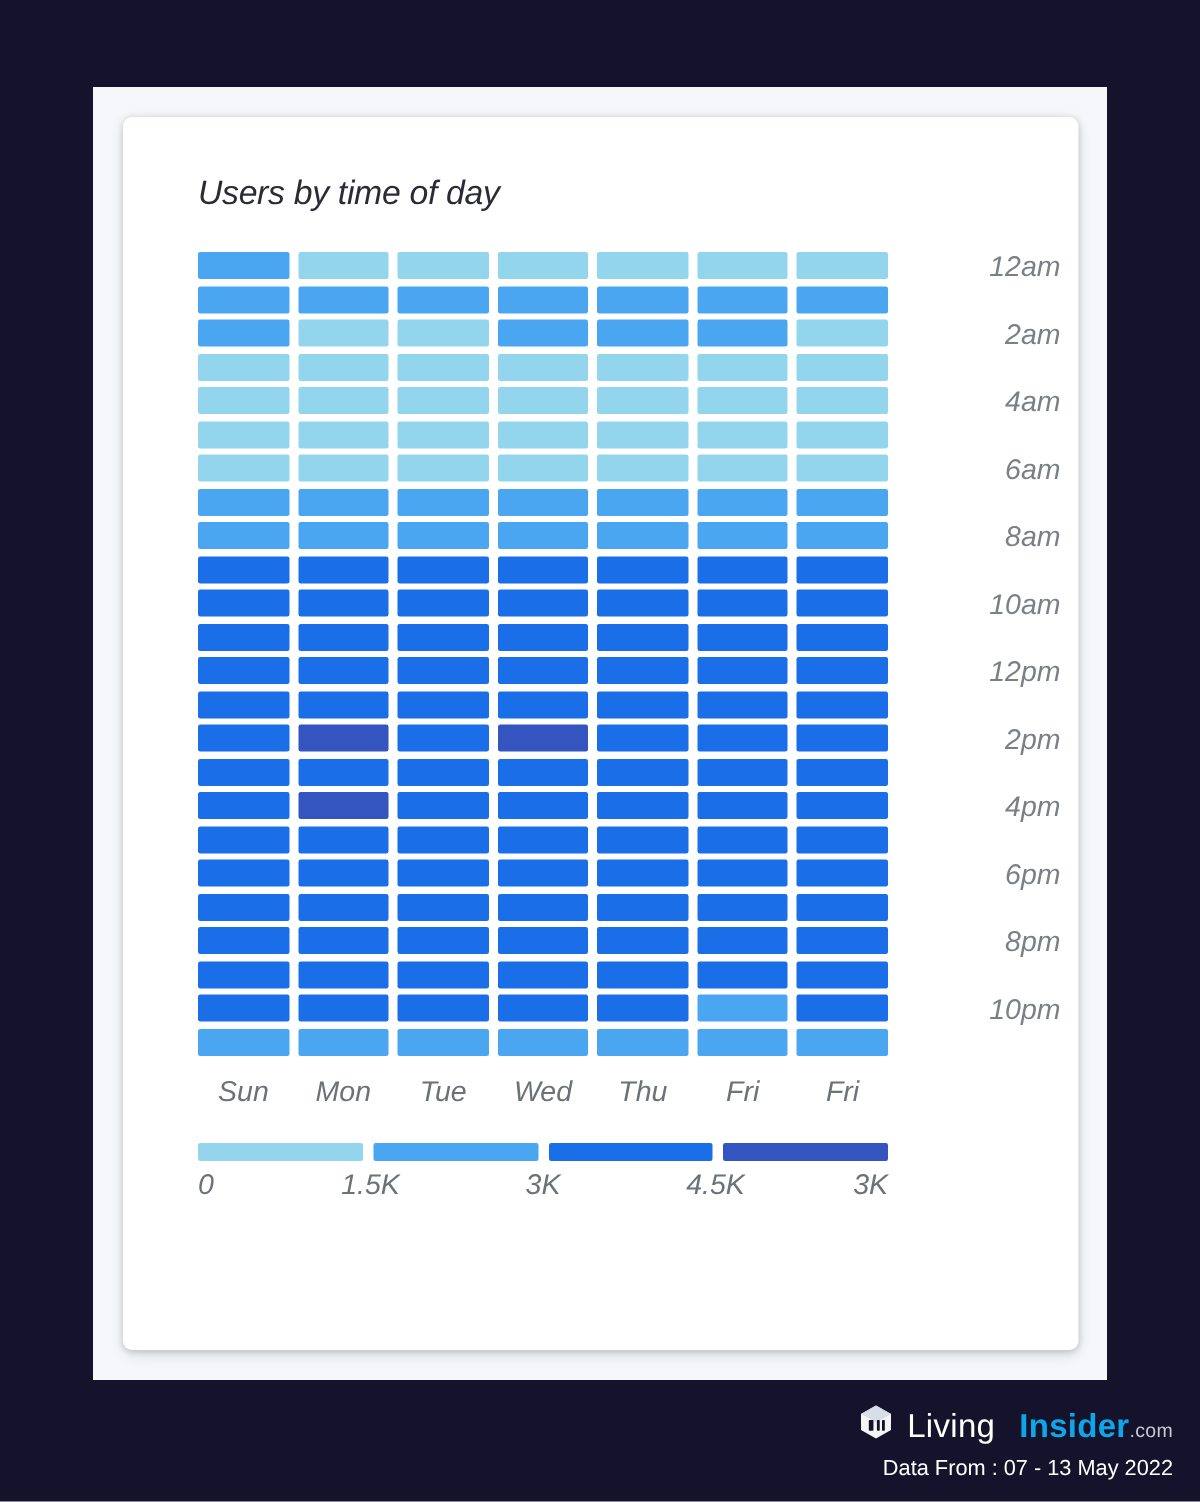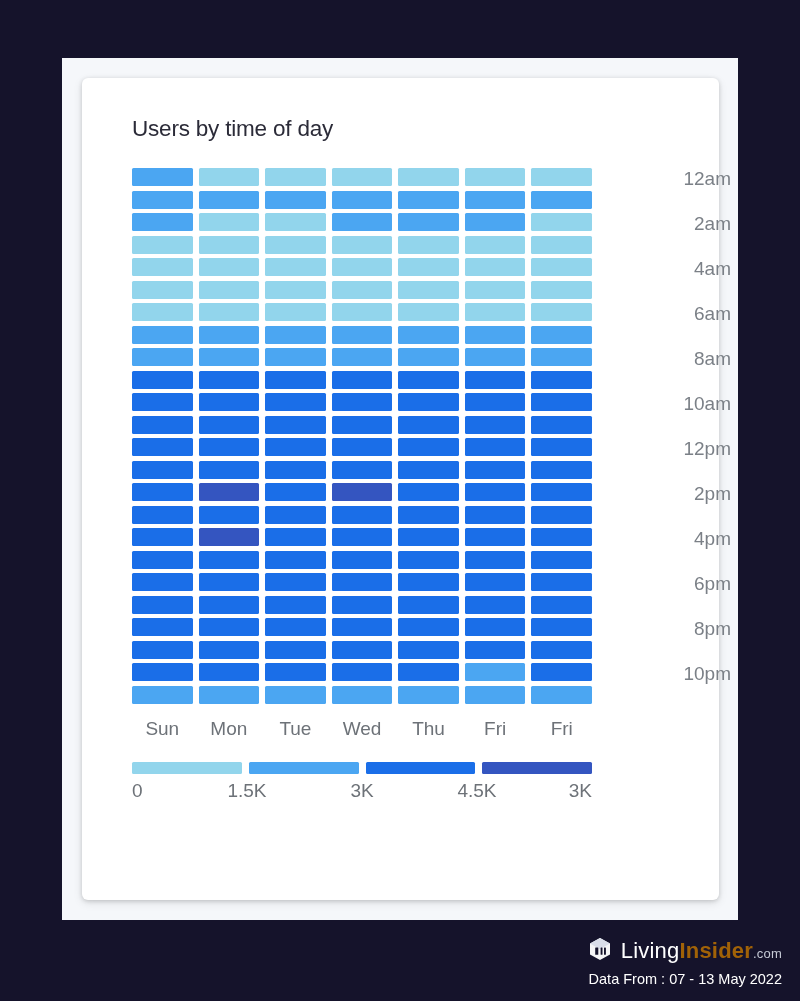--- a/index.html
+++ b/index.html
@@ -37,20 +37,21 @@
     background: #ffffff;
     border-radius: 6px;
     box-shadow: 0 1px 4px rgba(0,0,0,0.16), 0 3px 10px rgba(0,0,0,0.10);
     display: flex;
     flex-direction: column;
   }
 
   #card-body {
     flex: 1 1 auto;
     padding: 38px 18px 0 50px;
+    font-style: italic;
   }
 
   #chart-title {
     font-size: 22.5px;
     color: #2b2b38;
     letter-spacing: -0.2px;
     margin-bottom: 26px;
   }
 
   
@@ -75,21 +76,20 @@
     border-radius: 1.5px;
   }
 
   #hour-axis {
     width: 115px;
     flex: 0 0 auto;
     display: grid;
     grid-auto-rows: 22.5px;
     row-gap: 0px;
     padding-left: 14px;
-    margin-left: 24px;
   }
 
   .hour-label {
     font-size: 19px;
     color: #7b8087;
     text-align: right;
     line-height: 22.5px;
     white-space: nowrap;
   }
 
@@ -186,21 +186,21 @@
   }
 
   #brand-logo-icon { display: block; }
 
   #brand-wordmark {
     font-size: 22px;
     letter-spacing: 0.2px;
     white-space: nowrap;
   }
   #brand-name-light { color: #ffffff; font-weight: 300; }
-  #brand-name-bold  { color: #a16207; font-weight: 700; }
+  #brand-name-bold  { color: #0ea5e9; font-weight: 700; margin-left: 16px; }
   #brand-tld        { color: #c6cad6; font-size: 13px; }
 
   #brand-subtext {
     margin-top: 5px;
     font-size: 14.5px;
     color: #ffffff;
     white-space: nowrap;
   }
 </style>
 </head>

